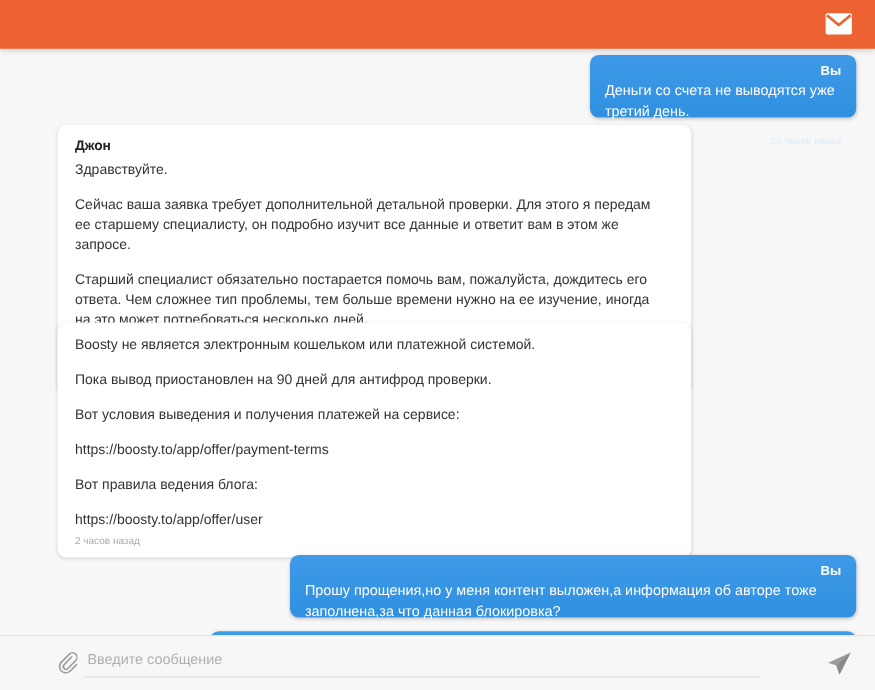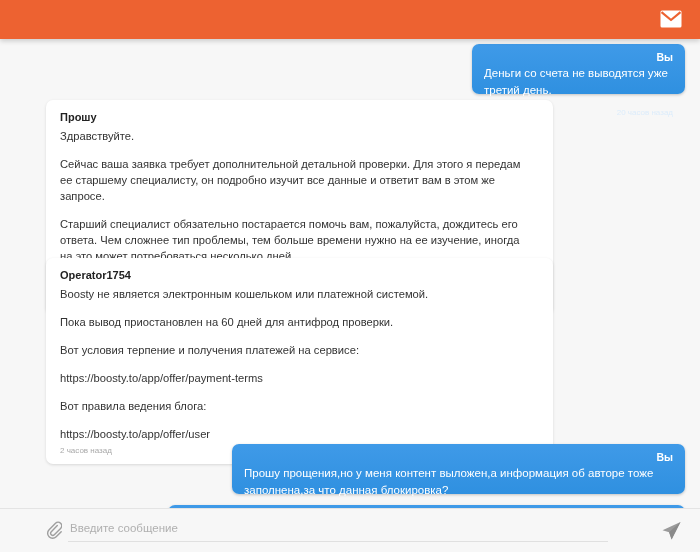--- a/index.html
+++ b/index.html
@@ -183,36 +183,35 @@
 
 <div id="chat-area">
 
   <div class="msg-out" id="msg-out-1">
     <div class="who">Вы</div>
     <div class="body">Деньги со счета не выводятся уже третий день.</div>
     <div class="stamp">20 часов назад</div>
   </div>
 
   <div class="msg-in" id="msg-in-1">
-    <div class="who">Прошу</div>
+    <div class="who">Джон</div>
     <div class="body">
       <p>Здравствуйте.</p>
       <p>Сейчас ваша заявка требует дополнительной детальной проверки. Для этого я передам ее старшему специалисту, он подробно изучит все данные и ответит вам в этом же запросе.</p>
       <p>Старший специалист обязательно постарается помочь вам, пожалуйста, дождитесь его ответа. Чем сложнее тип проблемы, тем больше времени нужно на ее изучение, иногда на это может потребоваться несколько дней.</p>
       <p>Благодарим вас за терпение!</p>
     </div>
     <div class="stamp">20 часов назад</div>
   </div>
 
   <div class="msg-in" id="msg-in-2">
-    <div class="who">Operator1754</div>
     <div class="body">
       <p>Boosty не является электронным кошельком или платежной системой.</p>
-      <p>Пока вывод приостановлен на 60 дней для антифрод проверки.</p>
-      <p>Вот условия терпение и получения платежей на сервисе:</p>
+      <p>Пока вывод приостановлен на 90 дней для антифрод проверки.</p>
+      <p>Вот условия выведения и получения платежей на сервисе:</p>
       <p>https://boosty.to/app/offer/payment-terms</p>
       <p>Вот правила ведения блога:</p>
       <p>https://boosty.to/app/offer/user</p>
     </div>
     <div class="stamp">2 часов назад</div>
   </div>
 
   <div class="msg-out" id="msg-out-2">
     <div class="who">Вы</div>
     <div class="body">Прошу прощения,но у меня контент выложен,а информация об авторе тоже заполнена,за что данная блокировка?</div>

